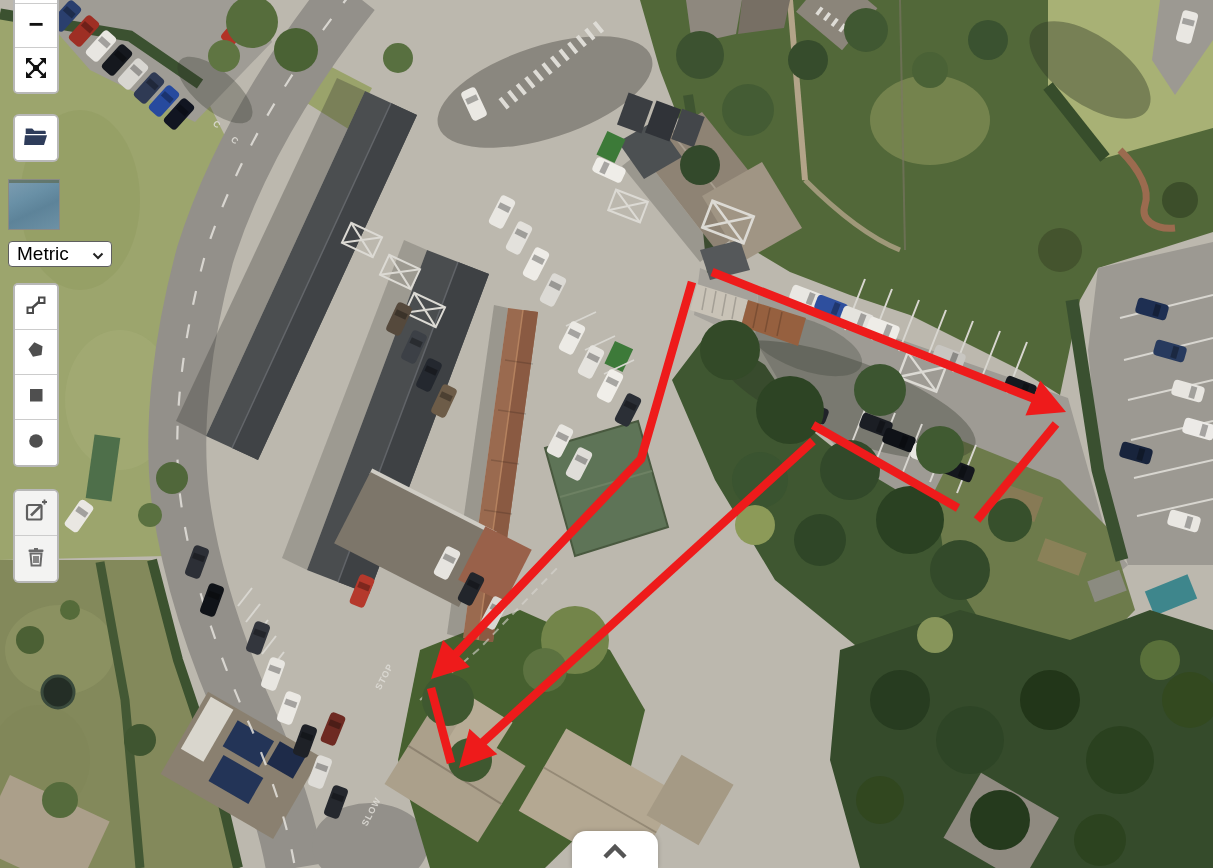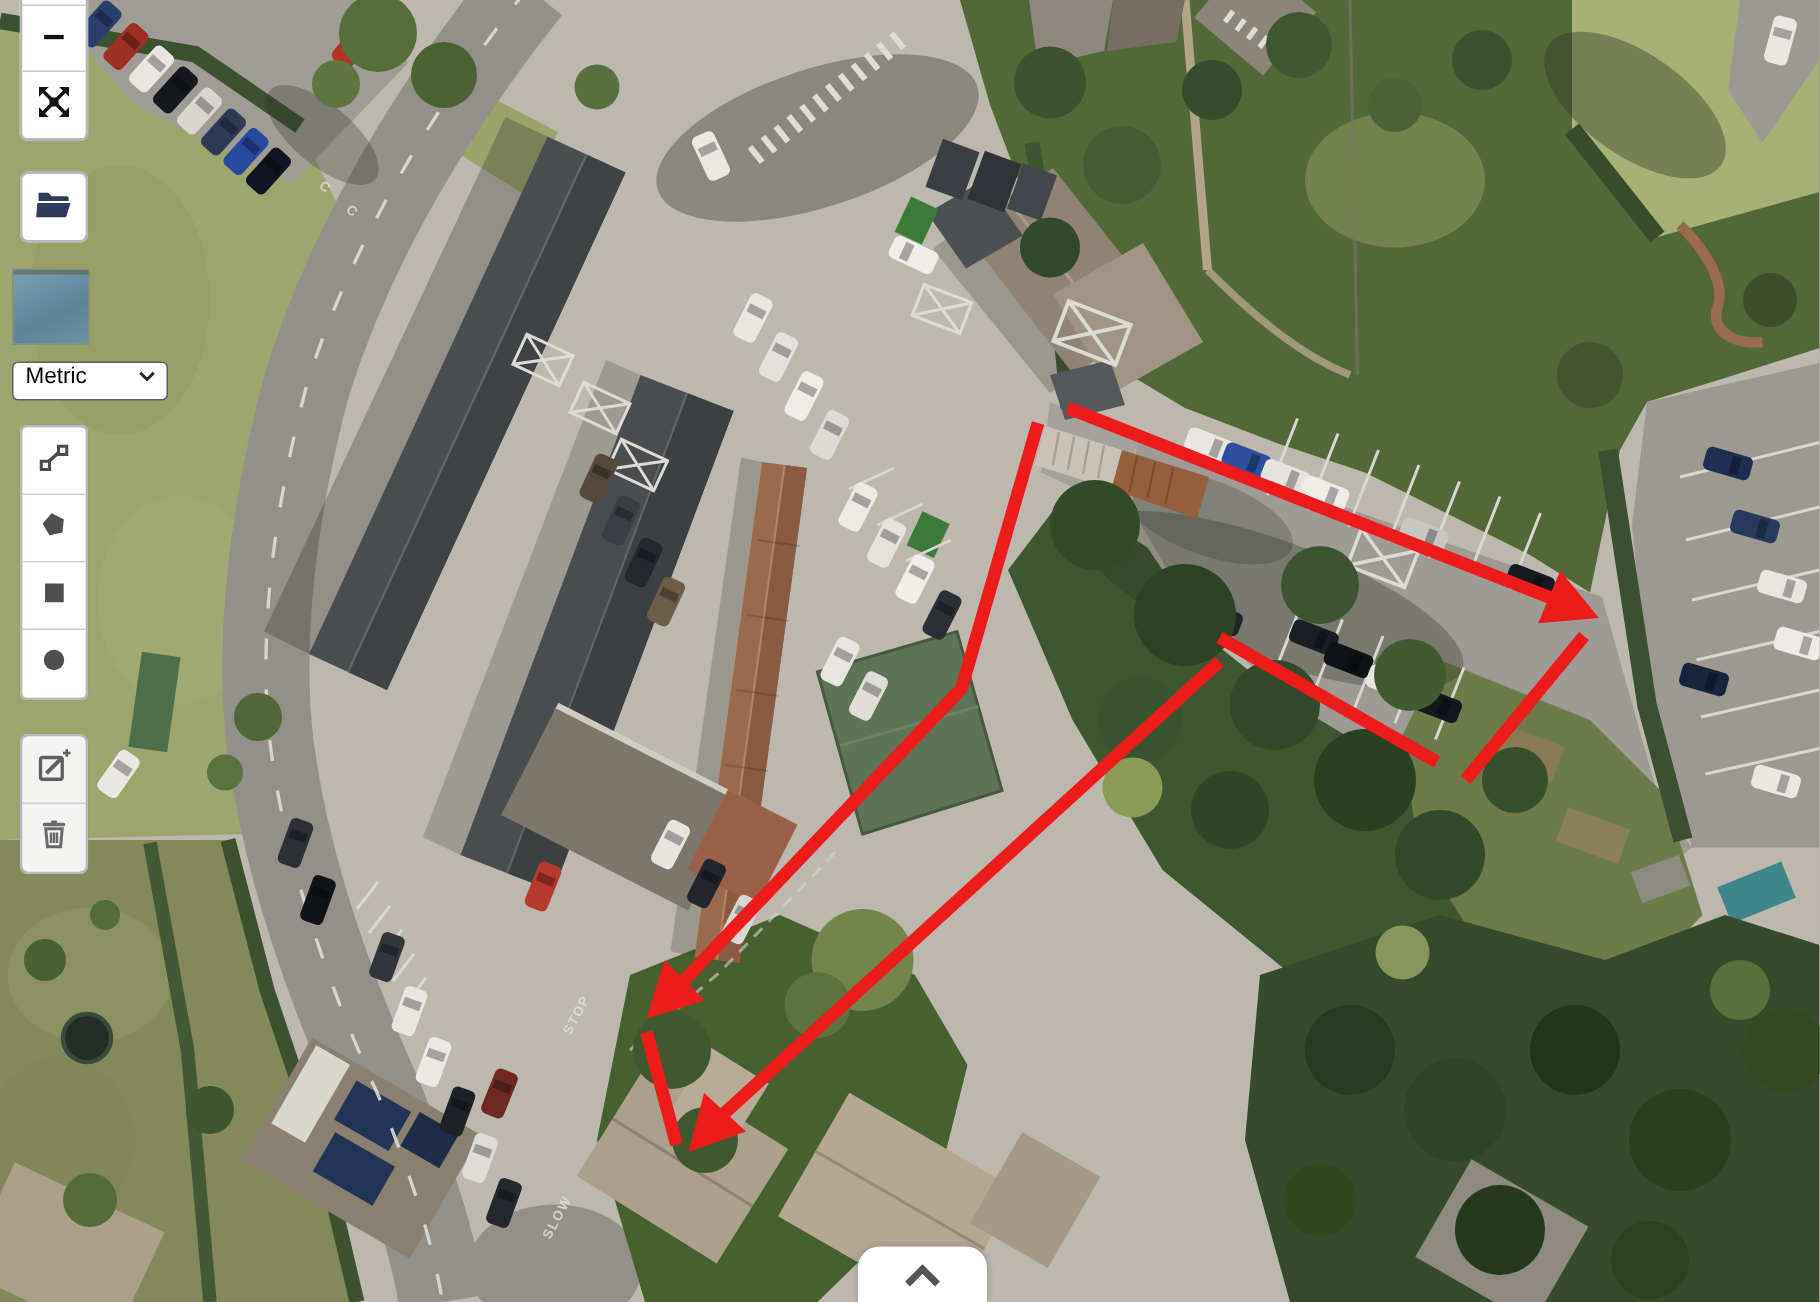--- a/index.html
+++ b/index.html
@@ -16,22 +16,22 @@
   .lbar .lbtn:last-child{border-bottom:none;}
   .zoombar{left:13px;top:0;border-top:none;border-top-left-radius:0;border-top-right-radius:0;}
   .plus-stub{height:3px;background:#fff;border-bottom:1px solid #ccc;}
   .minus-glyph{font-size:26px;font-weight:bold;color:#111;line-height:1;margin-top:-4px;}
   .folderbar{left:13px;top:114px;border-radius:6px;}
   .thumb{position:absolute;left:8px;top:179px;width:52px;height:51px;z-index:20;
     border:1px solid #8a8a84;box-sizing:border-box;cursor:pointer;
     background:linear-gradient(155deg,#7d9db1 0%,#6990a6 35%,#5d8399 60%,#6d91a5 100%);}
   .thumb::before{content:"";position:absolute;left:0;top:0;right:0;height:3px;background:#5d6b54;opacity:.7;}
   .selectbox{position:absolute;left:8px;top:241px;width:104px;height:26px;z-index:20;
-    background:#fff;border:1px solid #5f5f5f;border-radius:4px;display:flex;align-items:flex-start;
-    justify-content:space-between;padding:0 7px 0 8px;font-size:15px;color:#000;cursor:pointer;box-sizing:border-box;}
+    background:#fff;border:1px solid #5f5f5f;border-radius:4px;display:flex;align-items:center;
+    justify-content:space-between;padding:0 7px 0 8px;font-size:19px;color:#000;cursor:pointer;box-sizing:border-box;}
   .drawbar{left:13px;top:283px;}
   .drawbar .lbtn{height:45px;}
   .editbar{left:13px;top:489px;border-radius:6px;}
   .editbar .lbtn{height:45px;background:#f3f3f2;}
   .bottompanel{position:absolute;left:572px;top:831px;width:86px;height:37px;z-index:20;
     background:#fff;border-radius:14px 14px 0 0;display:flex;align-items:flex-end;
     justify-content:center;padding-bottom:4px;box-sizing:border-box;cursor:pointer;
     box-shadow:0 0 5px rgba(0,0,0,.2);}
   .mark{fill:#dddbd5;font-size:9px;font-weight:bold;letter-spacing:1px;opacity:.9;}
 </style>

